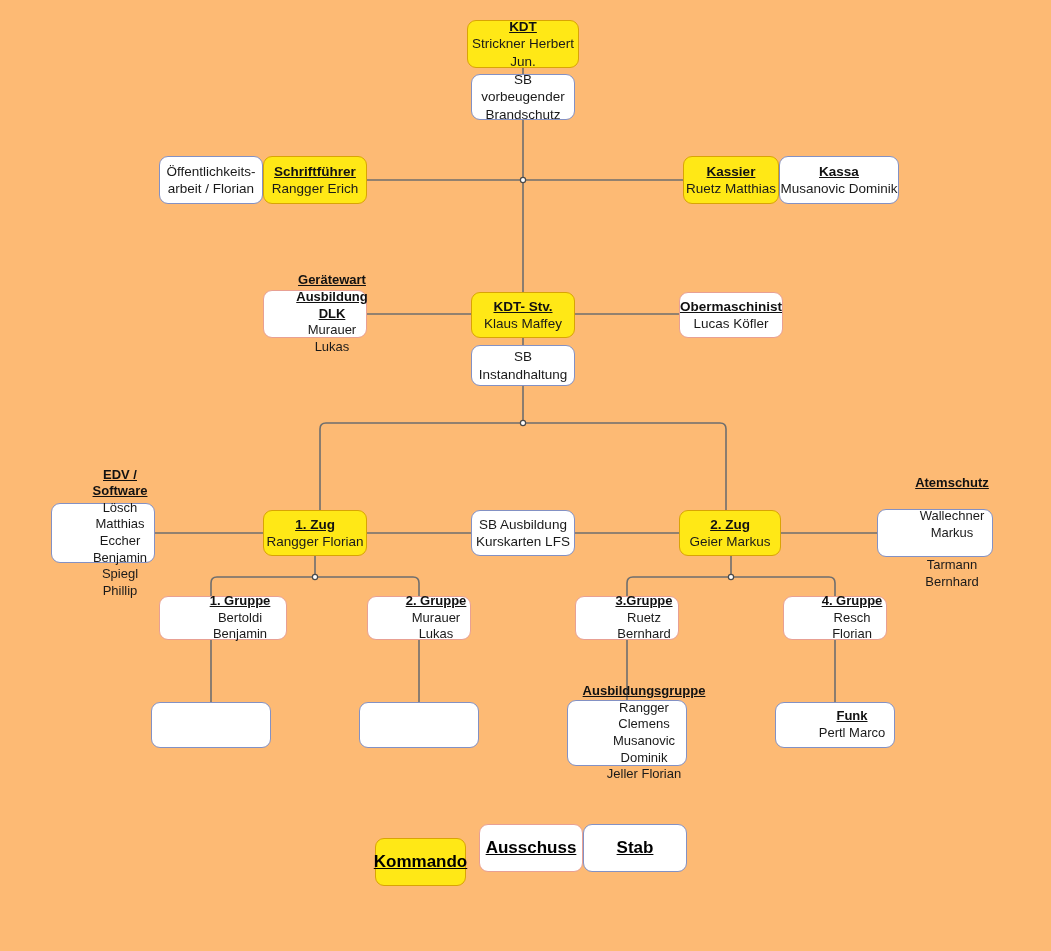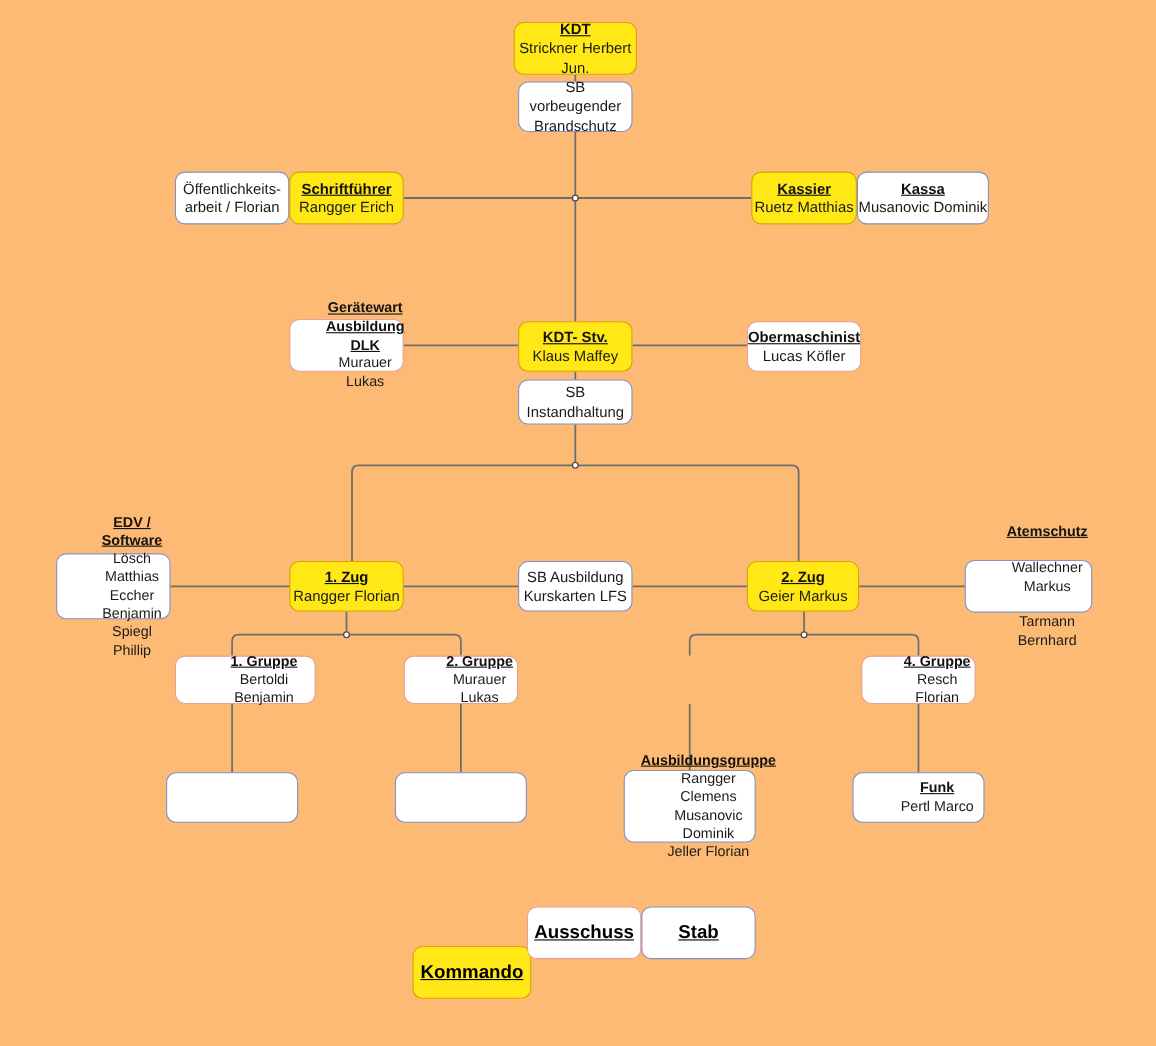--- a/index.html
+++ b/index.html
@@ -224,20 +224,24 @@
   <div class="node ausschuss f13" style="left:159px; top:596px; width:128px; height:44px;">
     <div class="title">1. Gruppe</div>
     <div class="line">Bertoldi Benjamin</div>
   </div>
 
   <div class="node ausschuss f13" style="left:367px; top:596px; width:104px; height:44px;">
     <div class="title">2. Gruppe</div>
     <div class="line">Murauer Lukas</div>
   </div>
 
+  <div class="node ausschuss f13" style="left:575px; top:596px; width:104px; height:44px;">
+    <div class="title">3.Gruppe</div>
+    <div class="line">Ruetz Bernhard</div>
+  </div>
 
   <div class="node ausschuss f13" style="left:783px; top:596px; width:104px; height:44px;">
     <div class="title">4. Gruppe </div>
     <div class="line">Resch Florian</div>
   </div>
 
   <div class="node stab f13" style="left:151px; top:702px; width:120px; height:46px;"></div>
 
   <div class="node stab f13" style="left:359px; top:702px; width:120px; height:46px;"></div>
 
@@ -246,21 +250,21 @@
     <div class="line">Rangger Clemens</div>
     <div class="line">Musanovic Dominik</div>
     <div class="line">Jeller Florian</div>
   </div>
 
   <div class="node stab f13" style="left:775px; top:702px; width:120px; height:46px;">
     <div class="title">Funk</div>
     <div class="line">Pertl Marco</div>
   </div>
 
-  <div class="legend-box kommando" style="left:375px; top:860px; width:108px; height:48px;">
+  <div class="legend-box kommando" style="left:375px; top:838px; width:91px; height:48px;">
     <span>Kommando</span>
   </div>
 
   <div class="legend-box ausschuss" style="left:479px; top:824px; width:104px; height:48px;">
     <span>Ausschuss</span>
   </div>
 
   <div class="legend-box stab" style="left:583px; top:824px; width:104px; height:48px;">
     <span>Stab</span>
   </div>

